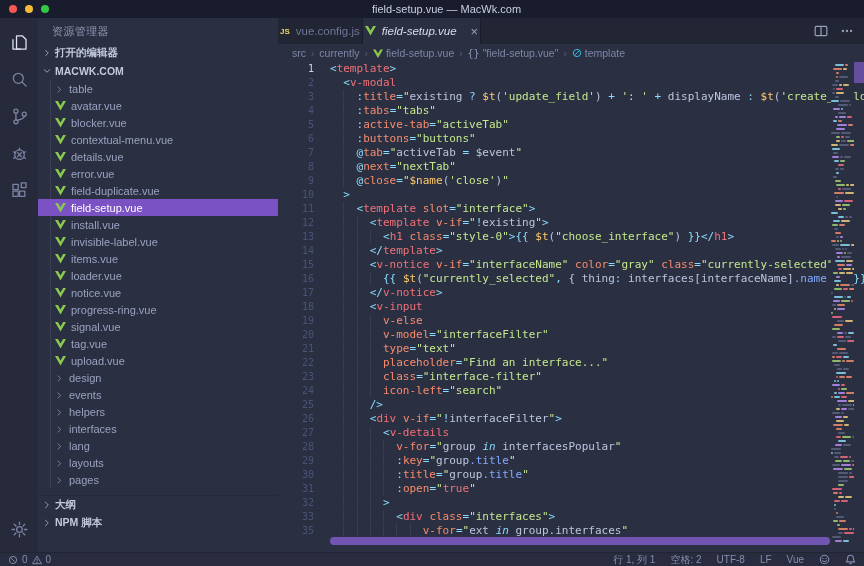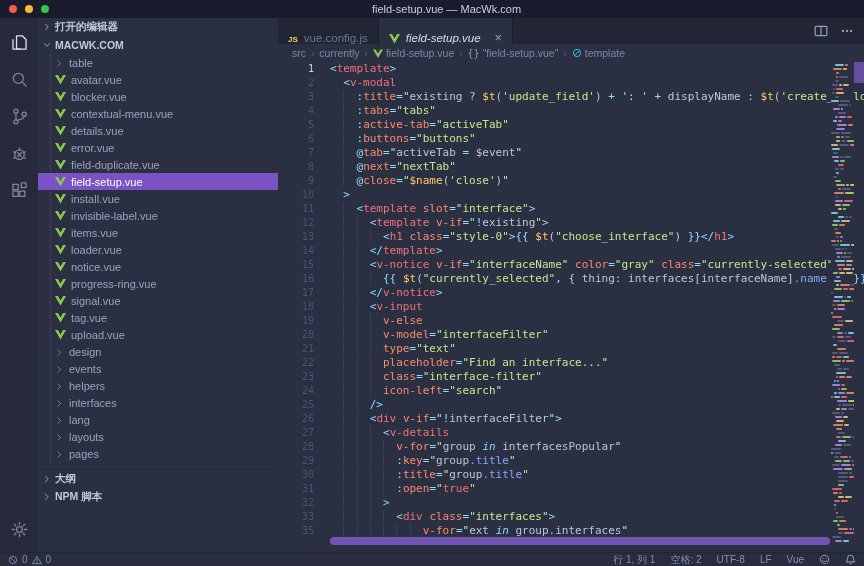--- a/index.html
+++ b/index.html
@@ -33,21 +33,21 @@
   .row{height:17px;display:flex;align-items:center;padding-left:17px;color:#9aa2c0;cursor:pointer;position:relative;white-space:nowrap;}
   .row .chev{width:9px;height:9px;margin-right:5px;color:#8a91ad;flex:none;}
   .row .vicon{width:11px;height:10px;margin-right:5px;flex:none;}
   .row.sel{background:#7a52c3;color:#ffffff;}
   .sb-bottom{margin-top:7px;border-top:1px solid #242838;}
   .sb-bottom .sb-section{height:18px;}
 
   
   .editor{flex:1;display:flex;flex-direction:column;min-width:0;background:#2b2f42;}
   .tabbar{height:26px;background:#212534;display:flex;align-items:stretch;position:relative;flex:none;}
-  .tab{display:flex;align-items:flex-end;gap:6px;padding:0 10px;font-size:11.5px;color:#6e7694;border-right:1px solid #1a1d2b;cursor:pointer;}
+  .tab{display:flex;align-items:center;gap:6px;padding:0 2px;font-size:11.5px;color:#6e7694;border-right:1px solid #1a1d2b;cursor:pointer;}
   .tab.active{background:#2b2f42;color:#d8dcef;}
   .tab.active .tab-label{font-style:italic;}
   .tab .jsicon{color:#f0d561;font-weight:bold;font-size:8px;letter-spacing:0;}
   .tab .close{margin-left:8px;color:#9aa1bd;font-size:13px;line-height:1;}
   .tab-actions{position:absolute;right:10px;top:0;bottom:0;display:flex;align-items:center;gap:12px;color:#9aa1bd;}
   .tab-actions svg{width:14px;height:14px;cursor:pointer;}
 
   .breadcrumb{height:18px;display:flex;align-items:center;font-size:10.5px;color:#7e86a6;padding-left:14px;flex:none;white-space:nowrap;}
   .breadcrumb .sep{color:#565e7e;margin:0 5px;font-size:10px;}
   .bc-item{display:flex;align-items:center;gap:3px;cursor:pointer;}
@@ -130,20 +130,21 @@
         <div class="ab-spacer"></div>
         <div class="ab-icon" style="margin-bottom: 4px;">
           <svg viewBox="0 0 16 16" fill="none" stroke="currentColor" stroke-width="1.1" stroke-linecap="round" stroke-linejoin="round">
             <circle cx="8" cy="8" r="2.4"></circle>
             <path d="M8 1.8v2M8 12.2v2M1.8 8h2M12.2 8h2M3.6 3.6l1.4 1.4M11 11l1.4 1.4M12.4 3.6L11 5M5 11l-1.4 1.4"></path>
           </svg>
         </div>
       </div>
 
     <div class="sidebar">
+      <div class="sb-title">资源管理器</div>
       <div class="sb-section">
         <svg viewBox="0 0 12 12" fill="none" stroke="currentColor" stroke-width="1.2">
             <path d="M4 2.5L7.5 6L4 9.5"></path>
           </svg>
         <span>打开的编辑器</span>
       </div>
       <div class="sb-section">
         <svg viewBox="0 0 12 12" fill="none" stroke="currentColor" stroke-width="1.2">
             <path d="M2.5 4L6 7.5L9.5 4"></path>
           </svg>

